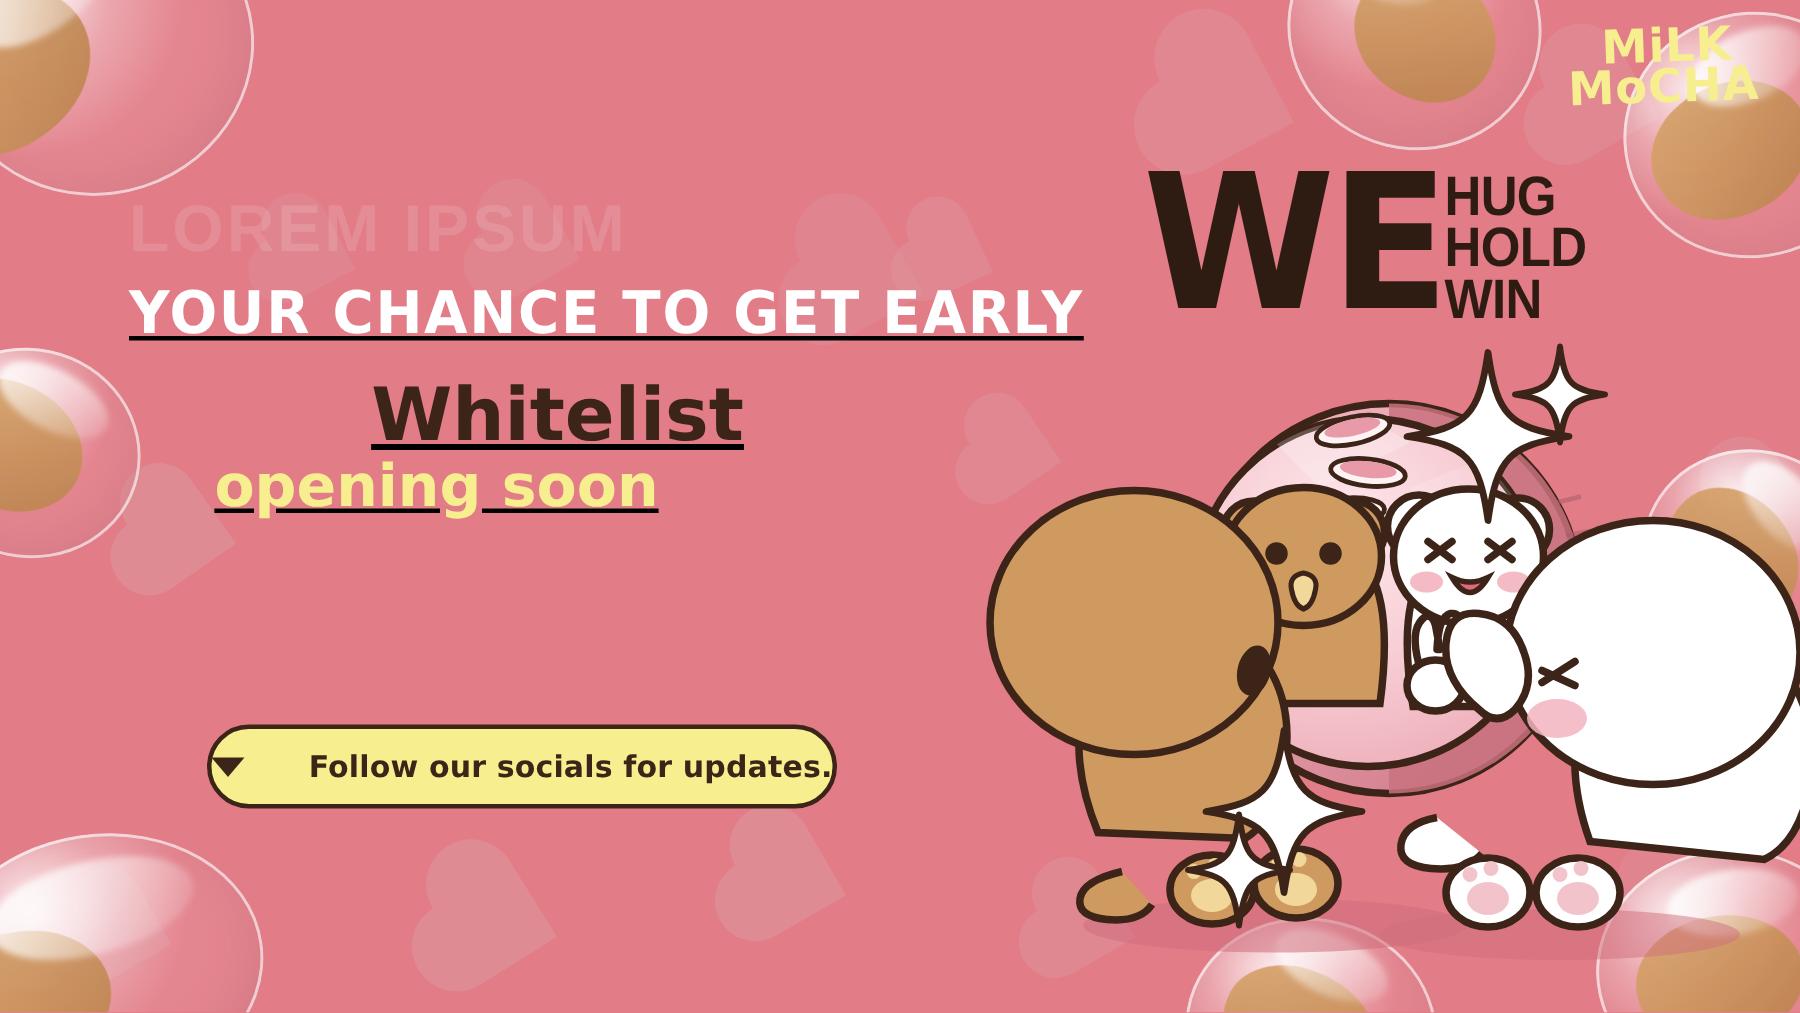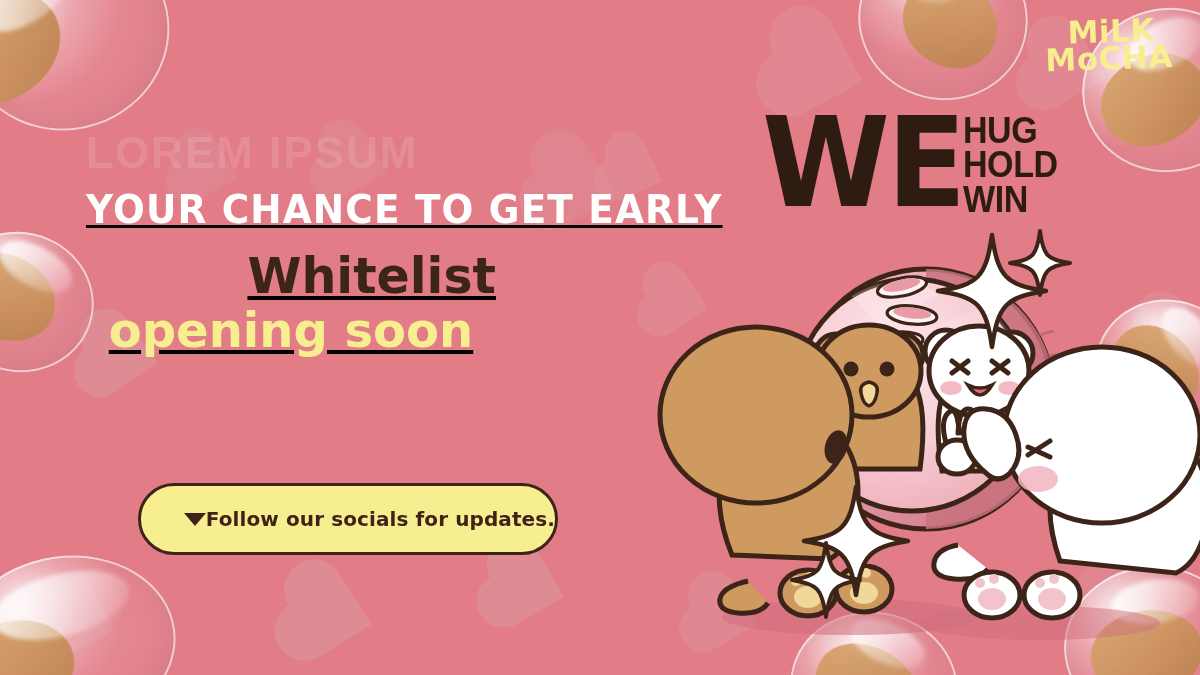--- a/index.html
+++ b/index.html
@@ -79,36 +79,36 @@
   #headline-1 {
     margin-top:22px;
     font-family:"DejaVu Sans", sans-serif;
     font-size:49px; font-weight:700;
     color:#3d2419; line-height:1.05;
     text-align:right; width:410px;
   }
   #headline-2 {
     margin-top:2px;
     font-family:"DejaVu Sans", sans-serif;
-    font-size:48px; font-weight:700;
+    font-size:39px; font-weight:700;
     color:#f7ee8f; line-height:1.1;
     text-align:center; width:410px;
   }
   #subline {
     margin-top:30px;
     font-family:"DejaVu Sans", sans-serif;
     font-size:24px; font-weight:700;
     color:#3d2419; letter-spacing:.2px;
     text-align:center; width:470px;
   }
 
   #cta {
     position:absolute; left:138px; top:483px;
-    width:420px; height:72px;
-    display:flex; align-items:center; justify-content:flex-end;
+    width:420px; height:56px;
+    display:flex; align-items:center; justify-content:space-between;
     background:#f7ee8f;
     border:3px solid #3d2419;
     border-radius:40px;
     cursor:pointer;
   }
   #cta .caret {
     width:0; height:0;
     border-left:11px solid transparent;
     border-right:11px solid transparent;
     border-top:13px solid #3d2419;

